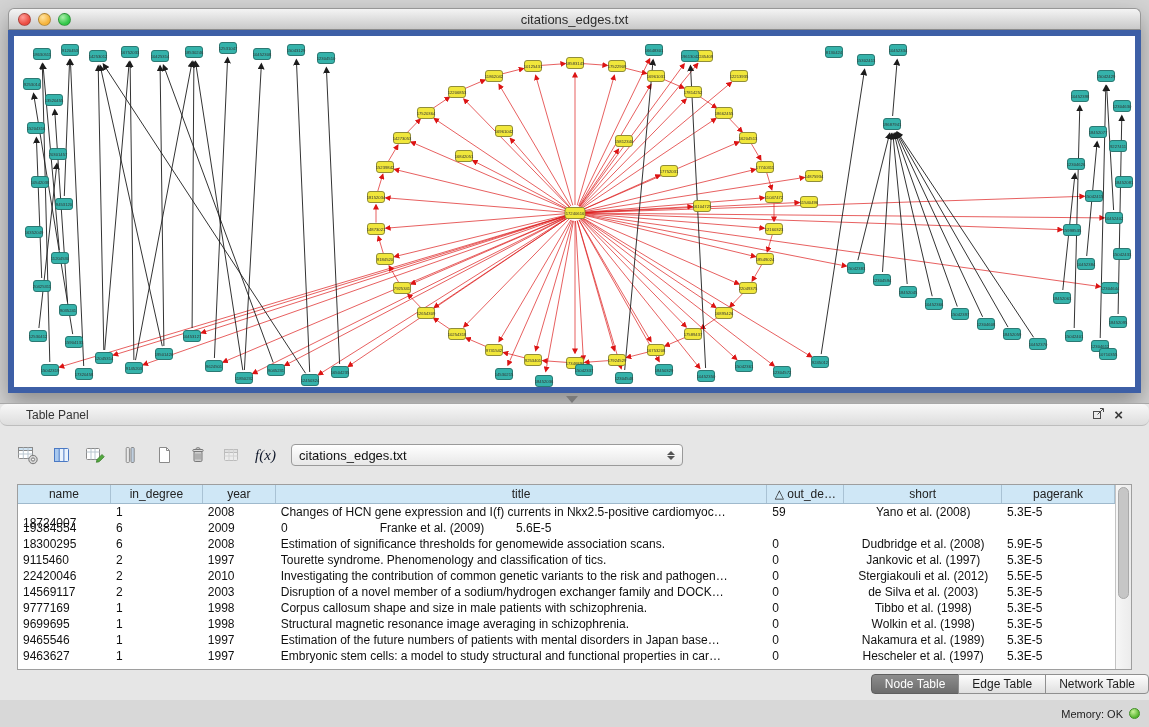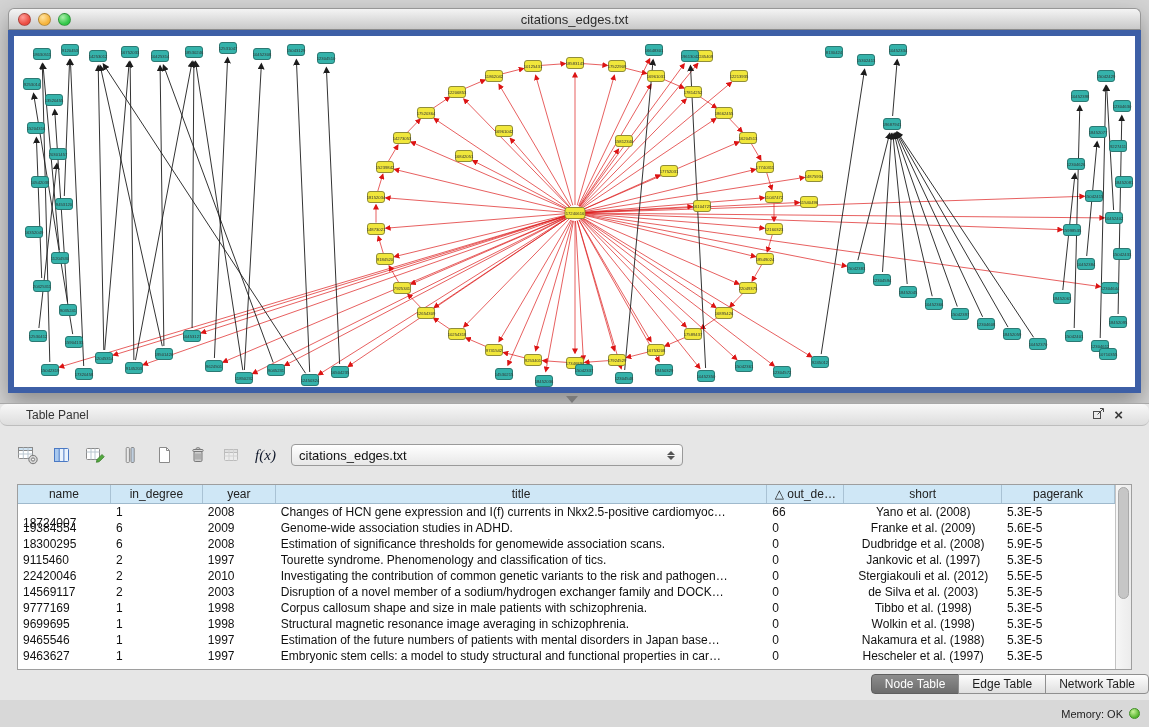--- a/index.html
+++ b/index.html
@@ -780,29 +780,28 @@
           <div class="th" style="width: 77px;">△ out_de…</div>
           <div class="th" style="width: 158px;">short</div>
           <div class="th" style="width: 113px;">pagerank</div>
         </div>
       <div class="tbody" id="tbody">
           <div class="row">
             <div class="td" style="width: 93px; margin-top: 21px;">18724007</div>
             <div class="td" style="width: 92px;">1</div>
             <div class="td" style="width: 73px;">2008</div>
             <div class="td" style="width: 492px;">Changes of HCN gene expression and I(f) currents in Nkx2.5-positive cardiomyoc…</div>
-            <div class="td" style="width: 77px;">66</div>
+            <div class="td" style="width: 77px;">59</div>
             <div class="td center" style="width: 158px;">Yano et al. (2008)</div>
             <div class="td" style="width: 113px;">5.3E-5</div>
           </div>
           <div class="row">
             <div class="td" style="width: 93px;">19384554</div>
             <div class="td" style="width: 92px;">6</div>
             <div class="td" style="width: 73px;">2009</div>
-            <div class="td" style="width: 492px;">Genome-wide association studies in ADHD.</div>
             <div class="td" style="width: 77px;">0</div>
             <div class="td center" style="width: 158px;">Franke et al. (2009)</div>
             <div class="td" style="width: 113px;">5.6E-5</div>
           </div>
           <div class="row">
             <div class="td" style="width: 93px;">18300295</div>
             <div class="td" style="width: 92px;">6</div>
             <div class="td" style="width: 73px;">2008</div>
             <div class="td" style="width: 492px;">Estimation of significance thresholds for genomewide association scans.</div>
             <div class="td" style="width: 77px;">0</div>
@@ -853,21 +852,21 @@
             <div class="td" style="width: 77px;">0</div>
             <div class="td center" style="width: 158px;">Wolkin et al. (1998)</div>
             <div class="td" style="width: 113px;">5.3E-5</div>
           </div>
           <div class="row">
             <div class="td" style="width: 93px;">9465546</div>
             <div class="td" style="width: 92px;">1</div>
             <div class="td" style="width: 73px;">1997</div>
             <div class="td" style="width: 492px;">Estimation of the future numbers of patients with mental disorders in Japan base…</div>
             <div class="td" style="width: 77px;">0</div>
-            <div class="td center" style="width: 158px;">Nakamura et al. (1988)</div>
+            <div class="td center" style="width: 158px;">Nakamura et al. (1989)</div>
             <div class="td" style="width: 113px;">5.3E-5</div>
           </div>
           <div class="row">
             <div class="td" style="width: 93px;">9463627</div>
             <div class="td" style="width: 92px;">1</div>
             <div class="td" style="width: 73px;">1997</div>
             <div class="td" style="width: 492px;">Embryonic stem cells: a model to study structural and functional properties in car…</div>
             <div class="td" style="width: 77px;">0</div>
             <div class="td center" style="width: 158px;">Hescheler et al. (1997)</div>
             <div class="td" style="width: 113px;">5.3E-5</div>

